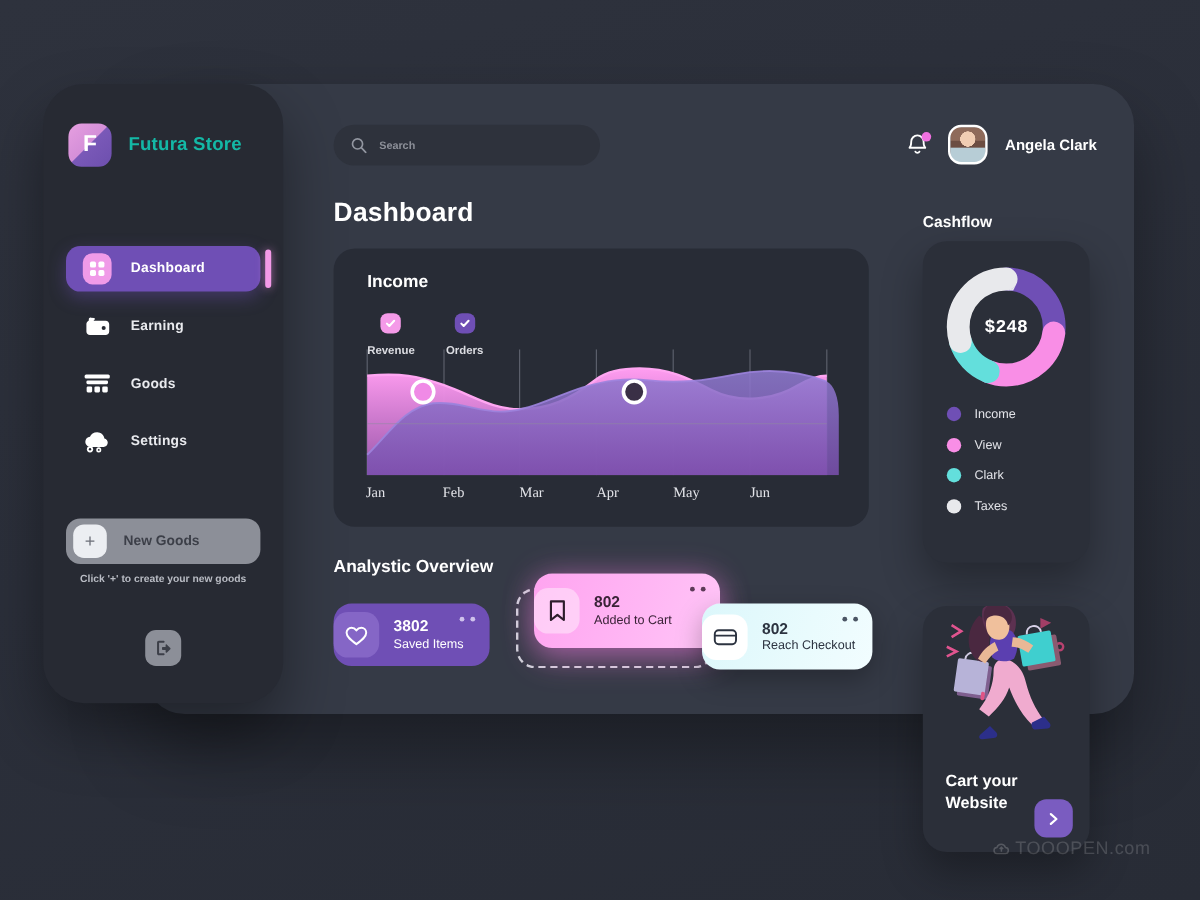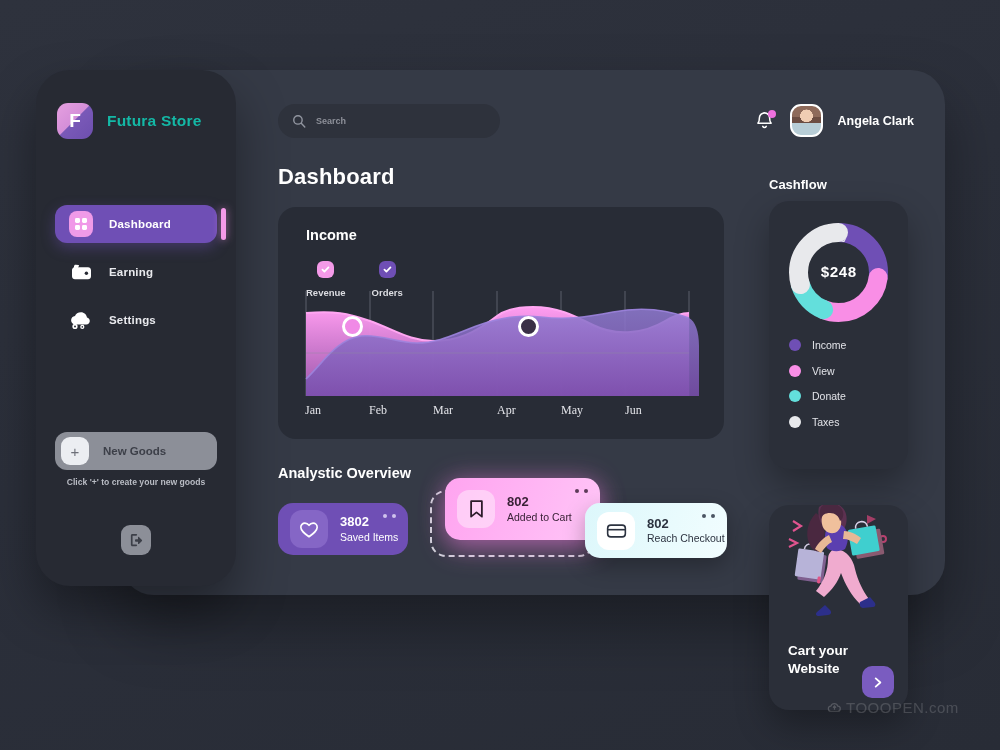--- a/index.html
+++ b/index.html
@@ -116,21 +116,21 @@
   .legend-label { color:#dcdde2; font-size:9.5px; font-weight:700; }
 
   .plot { position:absolute; left:27px; top:84px; width:396px; height:105px; }
   .axis { position:absolute; left:27px; top:196px; width:396px; display:flex; }
   .axis span { color:#e3e4e9; font-size:12px; font-weight:400; text-align:left;font-family:Liberation Serif, serif; }
 
   
   .ana-title { position:absolute; left:278px; top:465px; color:#fff; font-size:14.5px; font-weight:700; z-index:6; }
 
   .mini-card { position:absolute; border-radius:15px; z-index:7; cursor:pointer; }
-  .mini-inner { display:flex; align-items:center; gap:12px; height:100%; padding-left:12px; }
+  .mini-inner { display:flex; align-items:center; gap:12px; height:100%; }
   .mini-icon { width:38px; height:38px; border-radius:12px; display:flex; align-items:center; justify-content:center; flex:0 0 38px; }
   .mini-num { font-size:13px; font-weight:700; line-height:1.25; }
   .mini-sub { font-size:10.5px; font-weight:400; line-height:1.25; }
   .dots { position:absolute; right:12px; top:11px; display:flex; gap:5px; }
   .dots i { width:4px; height:4px; border-radius:50%; display:block; }
 
   #card-saved { left:278px; top:503px; width:130px; height:52px; background:#6f4fb5; }
   #card-saved .mini-icon { background:#8566c6; }
   #card-saved .mini-num, #card-saved .mini-sub { color:#fff; }
   #card-saved .dots i { background:#cfc2ec; }
@@ -219,20 +219,32 @@
       <div class="nav-item">
         <span class="nav-icon">
           <svg width="21" height="19" viewBox="0 0 21 19" fill="#fff">
             <path d="M3 3.2c0-1 .9-1.7 1.9-1.5L7.4 2c.6.1.9.8.5 1.2l-1 1H17c1.7 0 3 1.3 3 3v6c0 1.7-1.3 3-3 3H4c-1.7 0-3-1.3-3-3v-6c0-1 .5-2 1.3-2.5L3 4V3.2z"></path>
             <circle cx="15.4" cy="10.3" r="1.7" fill="#272a33"></circle>
           </svg>
         </span>
         <span class="nav-label">Earning</span>
       </div>
 
+      <div class="nav-item">
+        <span class="nav-icon">
+          <svg width="22" height="19" viewBox="0 0 22 19" fill="#fff">
+            <rect x="0.5" y="1" width="21" height="3.4" rx="1.3"></rect>
+            <rect x="2" y="6" width="18" height="3.2" rx="1.2"></rect>
+            <rect x="2.2" y="11" width="4.6" height="5" rx="1.1"></rect>
+            <rect x="8.7" y="11" width="4.6" height="5" rx="1.1"></rect>
+            <rect x="15.2" y="11" width="4.6" height="5" rx="1.1"></rect>
+          </svg>
+        </span>
+        <span class="nav-label">Goods</span>
+      </div>
 
       <div class="nav-item">
         <span class="nav-icon">
           <svg width="22" height="20" viewBox="0 0 22 20" fill="#fff">
             <path d="M11 2.2c3.1 0 5.6 2.3 6 5.3 1.6.3 2.8 1.7 2.8 3.4 0 1.9-1.6 3.5-3.5 3.5H5.3C3 14.4 1.1 12.6 1.1 10.2 1.1 8 2.8 6.2 5 6c.7-2.2 3-3.8 6-3.8z"></path>
             <circle cx="5" cy="16.4" r="2.6"></circle>
               <circle cx="5" cy="16.4" r="1" fill="#272a33"></circle>
             <circle cx="12.3" cy="16.9" r="2.1"></circle>
               <circle cx="12.3" cy="16.9" r="0.8" fill="#272a33"></circle>
           </svg>
@@ -423,21 +435,21 @@
       <div class="cf-row">
         <span class="cf-dot" style="background:#6f4fb5"></span>
         <span class="cf-label">Income</span>
       </div>
       <div class="cf-row">
         <span class="cf-dot" style="background:#f98ee6"></span>
         <span class="cf-label">View</span>
       </div>
       <div class="cf-row">
         <span class="cf-dot" style="background:#63dfdc"></span>
-        <span class="cf-label">Donate</span>
+        <span class="cf-label">Clark</span>
       </div>
       <div class="cf-row">
         <span class="cf-dot" style="background:#e8e9ec"></span>
         <span class="cf-label">Taxes</span>
       </div>
     </div>
   </div>
 
   <div class="web-card">
     <svg class="illus" viewBox="0 0 128 140">

